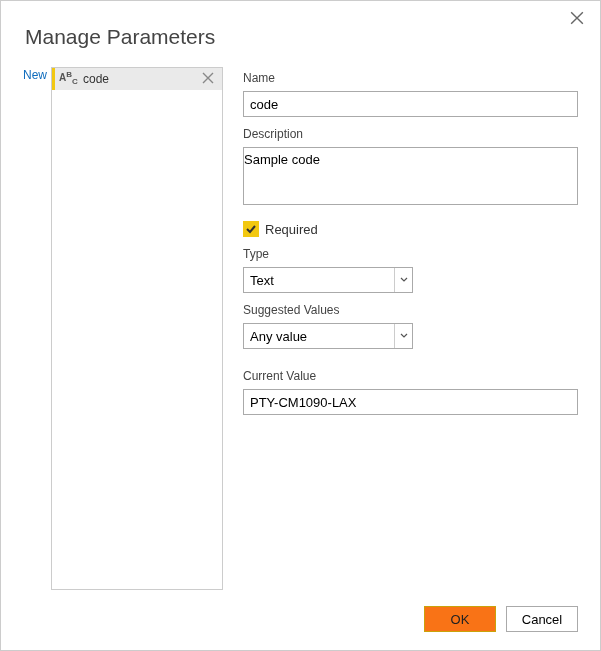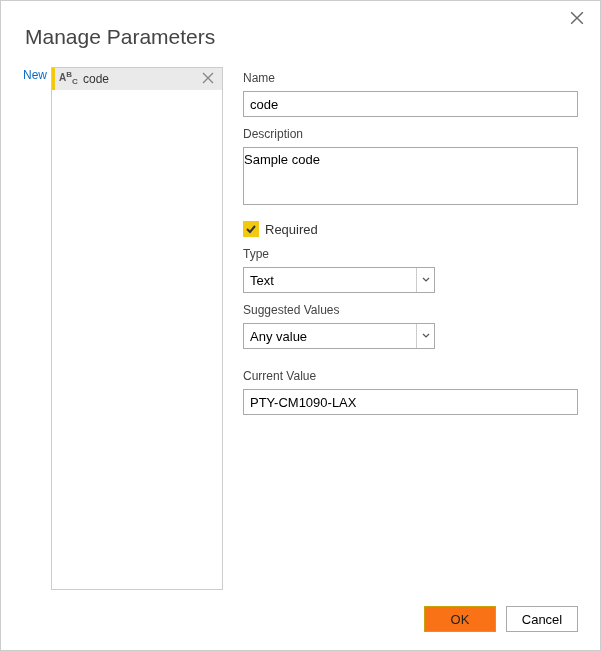--- a/index.html
+++ b/index.html
@@ -130,21 +130,21 @@
     height: 16px;
     background: #f2c811;
     display: flex;
     align-items: center;
     justify-content: center;
     cursor: pointer;
   }
   .checkbox svg { width: 12px; height: 12px; display: block; }
   .select-wrap {
     position: relative;
-    width: 192px;
+    width: 170px;
   }
   .select-input {
     width: 100%;
     height: 26px;
     border: 1px solid #aaa;
     padding: 3px 22px 3px 6px;
     font-family: inherit;
     font-size: 13px;
     background: #fff;
     text-align: left;

